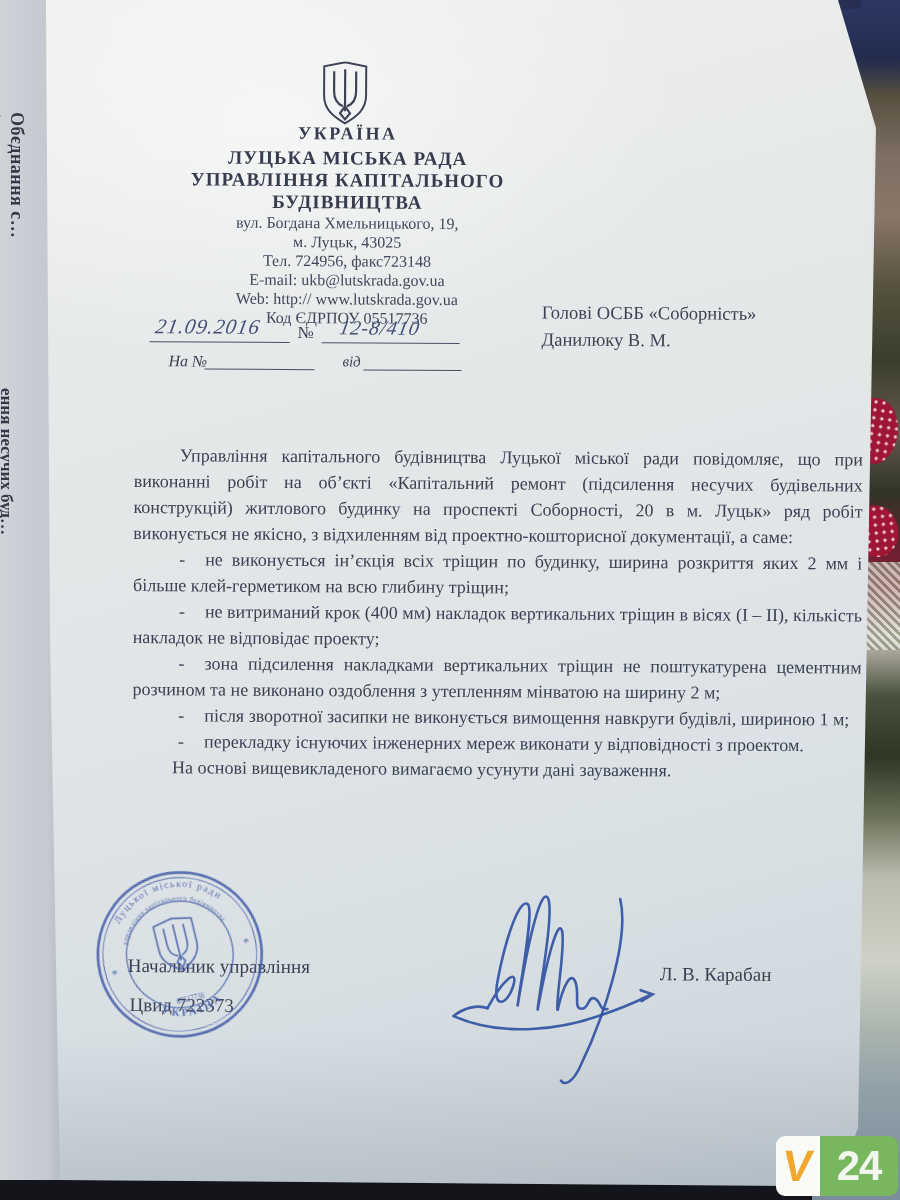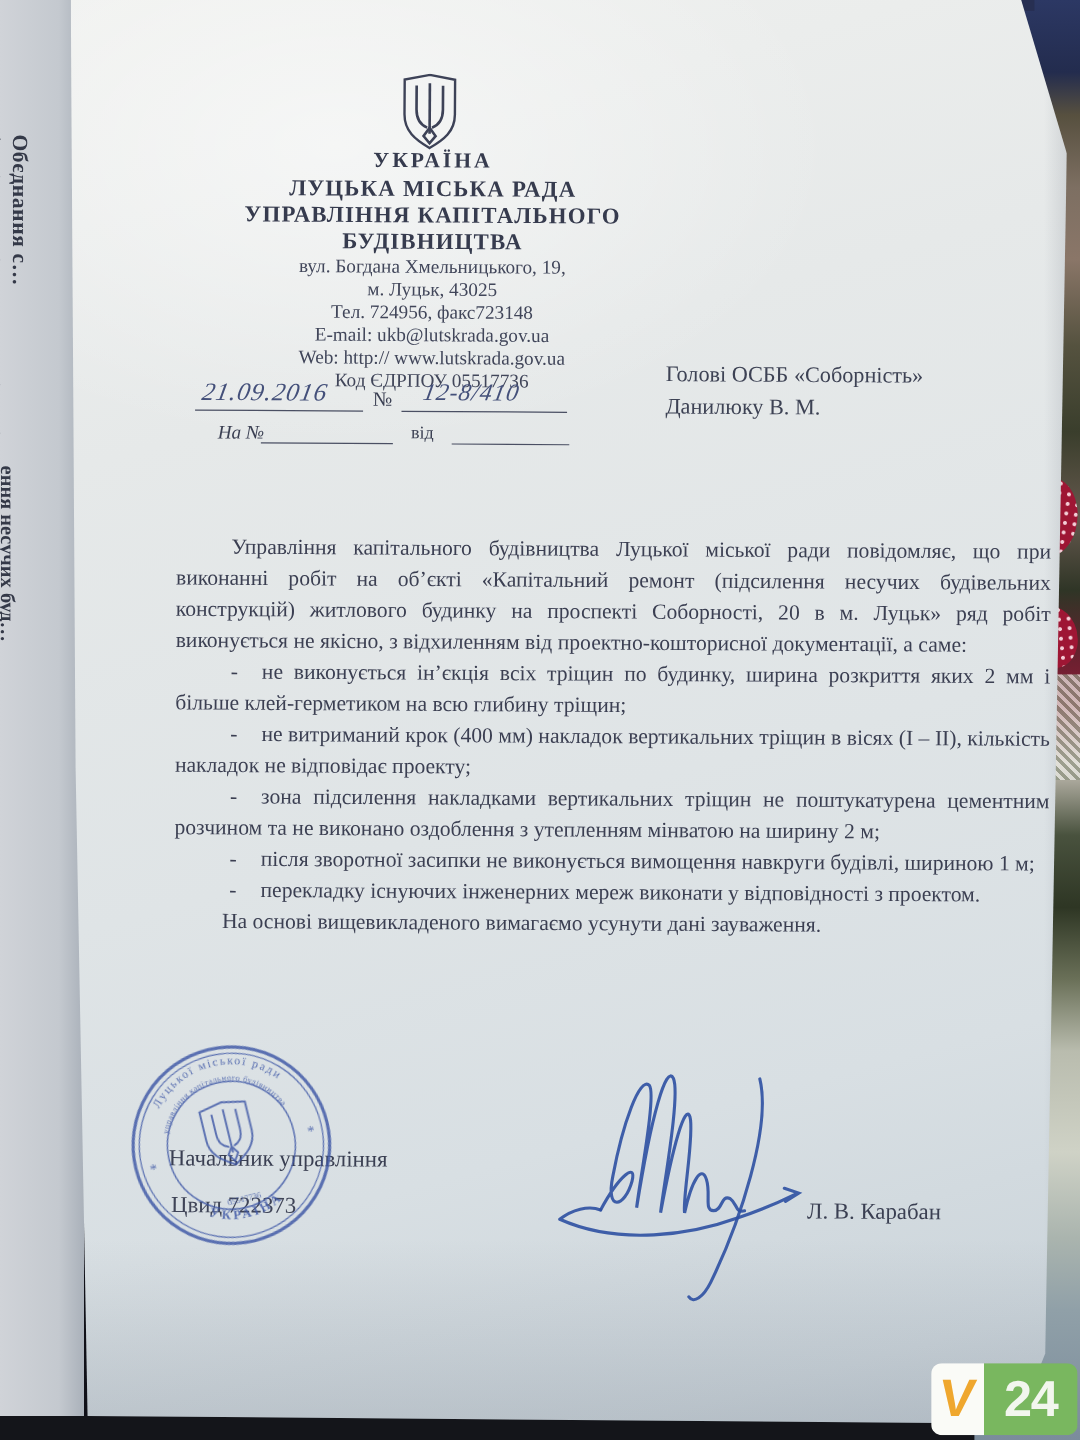--- a/index.html
+++ b/index.html
@@ -28,21 +28,21 @@
     font-weight:700;color:#343948;}
   .f1{left:27px;top:112px;font-size:18px;letter-spacing:.5px;}
   .f2{left:3px;top:88px;font-size:17px;}
   .f3{left:16px;top:388px;font-size:17px;}
 
   
   .paper{position:absolute;inset:0;z-index:3;
     clip-path:polygon(46px 0,838px 0,876px 128px,869px 520px,858px 1128px,842px 1168px,
                       796px 1186px,60px 1180px,50px 640px);
     background:linear-gradient(165deg,#f0f1ef 0%,#e6e9e9 28%,#dfe4e6 55%,#d8dfe3 75%,
-                               #ccd5db 92%,#c2ccd4 100%);margin-left:13px;}
+                               #ccd5db 92%,#c2ccd4 100%);}
   .paper::before{content:"";position:absolute;inset:0;pointer-events:none;
     background:radial-gradient(ellipse 700px 420px at 30% 10%,rgba(255,255,255,.5),transparent 60%),
       linear-gradient(90deg,rgba(58,64,82,.25) 0px,rgba(58,64,82,0) 26px),
       linear-gradient(270deg,rgba(70,78,95,.22) 0px,rgba(70,78,95,0) 30px),
       linear-gradient(180deg,rgba(0,0,0,0) 86%,rgba(90,100,115,.20) 100%);}
   .content{position:absolute;inset:0;transform:rotate(.35deg);color:#3f4354;}
 
   
   .emblem{position:absolute;left:318px;top:62px;}
   .lh{position:absolute;left:125px;top:124px;width:440px;text-align:center;color:#363b4e;}
@@ -55,34 +55,34 @@
   .hand{font-style:italic;color:#44507a;transform:skewX(-10deg);letter-spacing:1px;}
   .hand-date{position:absolute;left:154px;top:316px;font-size:21px;}
   .hand-num{position:absolute;left:338px;top:317px;font-size:20px;}
   .uline{position:absolute;border-bottom:1.5px solid #4a4f63;height:0;}
   .u1{left:148px;top:343px;width:140px;}
   .u2{left:320px;top:343px;width:138px;}
   .u3{left:203px;top:370px;width:110px;}
   .u4{left:362px;top:370px;width:98px;}
   .no-label{position:absolute;left:296px;top:324px;font-size:17px;color:#3a3f52;}
   .na-label{position:absolute;left:167px;top:354px;font-size:16px;font-style:italic;color:#3a3f52;}
-  .vid-label{position:absolute;left:328px;top:354px;font-size:15px;color:#3a3f52;}
+  .vid-label{position:absolute;left:341px;top:354px;font-size:15px;font-style:italic;color:#3a3f52;}
 
   .recipient{position:absolute;left:540px;top:299px;font-size:18.5px;line-height:27px;color:#3d4254;}
 
   
   .body{position:absolute;left:133px;top:444px;width:729px;font-size:18px;line-height:26px;
         text-align:justify;color:#3b3f52;}
   .par,.item{text-indent:46px;margin:0;}
   .dash{margin-right:20px;}
   .closing{text-indent:40px;margin:0;}
 
   
   .signoff-title{position:absolute;left:130px;top:957px;font-size:19px;color:#3a3f52;}
-  .signoff-name{position:absolute;left:662px;top:998px;font-size:19px;color:#3a3f52;}
+  .signoff-name{position:absolute;left:662px;top:962px;font-size:19px;color:#3a3f52;}
   .executor{position:absolute;left:132px;top:996px;font-size:19px;color:#3f4457;}
 
   
   .stamp{position:absolute;left:96px;top:870px;transform:rotate(-14deg);opacity:.82;
          filter:blur(.3px);}
   .stamp text{fill:#3e57a6;font-family:"Liberation Serif",serif;}
   .stamp .rings{stroke:#3e57a6;fill:none;}
   .sig{position:absolute;left:436px;top:858px;}
   .sig path{stroke:#2e50a2;stroke-width:2.6;fill:none;stroke-linecap:round;opacity:.9;}
 

